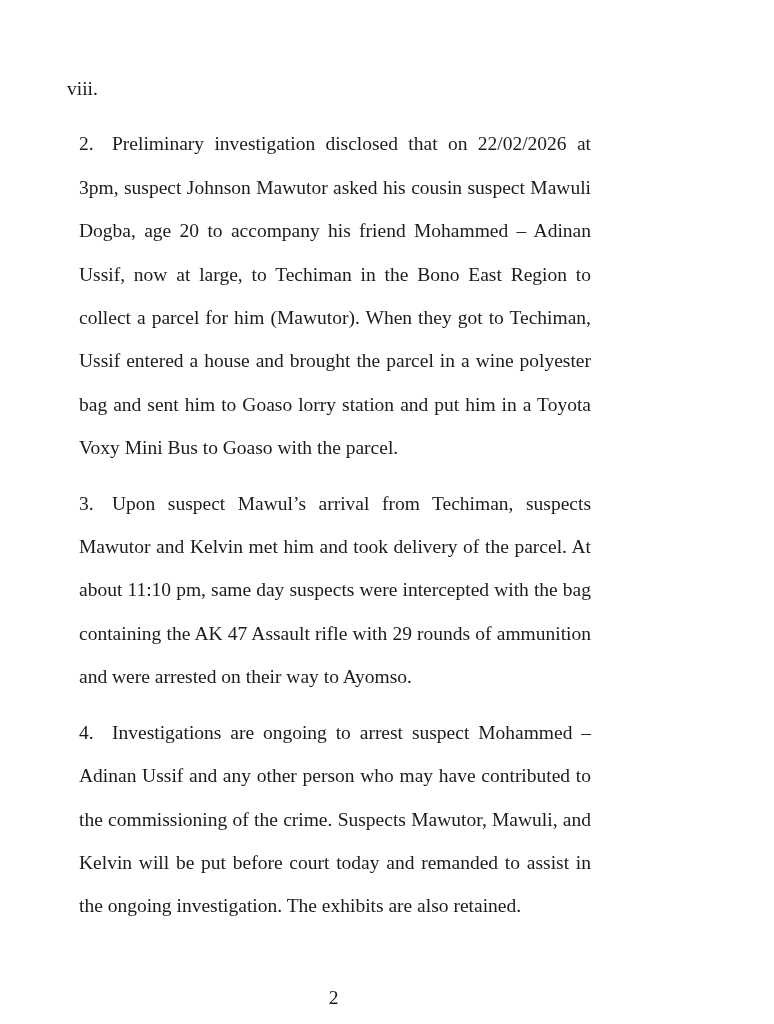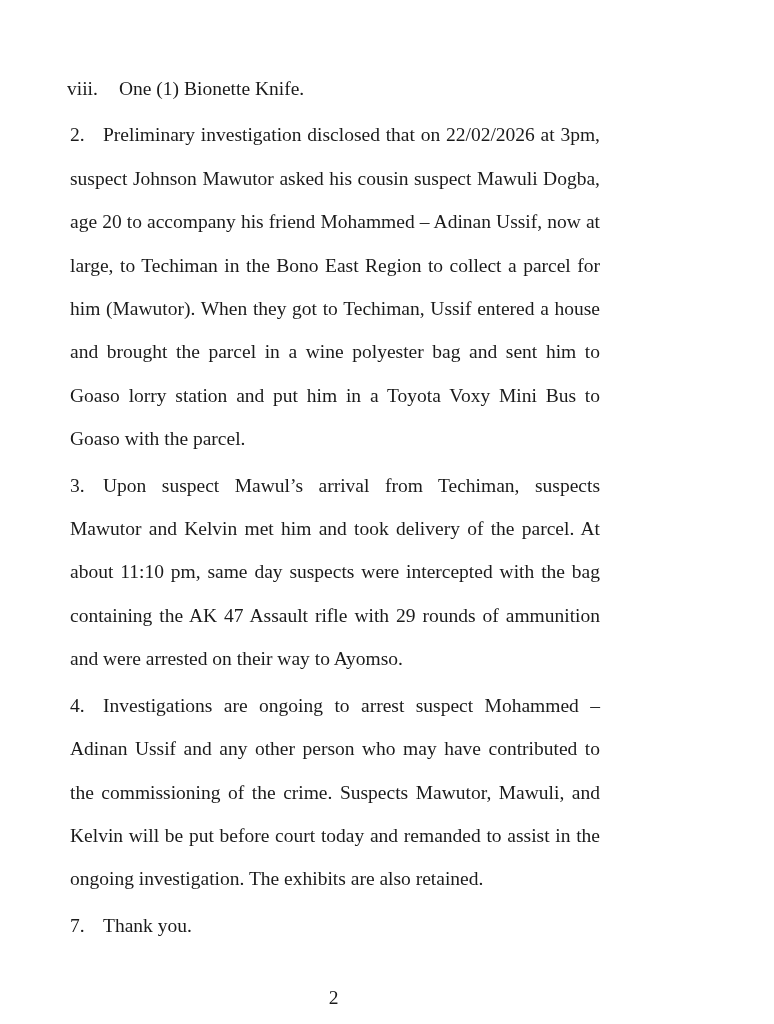--- a/index.html
+++ b/index.html
@@ -23,21 +23,21 @@
     filter: blur(0.25px);
   }
   .list-item {
     display: flex;
     margin: 0;
   }
   .list-marker {
     flex: 0 0 52px;
   }
   .para {
-    margin: 3px;
+    margin: 12px;
     text-align: justify;
   }
   .para .num {
     display: inline-block;
     width: 33px;
   }
   .page-number {
     position: absolute;
     left: 0;
     right: 0;
@@ -46,28 +46,26 @@
     line-height: 24px;
   }
 </style>
 </head>
 <body>
 
 <div class="page">
 
   <div class="list-item">
     <span class="list-marker">viii.</span>
-    <span>One (1) Bionette Knife.</span>
   </div>
 
   <p class="para"><span class="num">2.</span><span>Preliminary investigation disclosed that on 22/02/2026 at 3pm, suspect Johnson Mawutor asked his cousin suspect Mawuli Dogba, age 20 to accompany his friend Mohammed – Adinan Ussif, now at large, to Techiman in the Bono East Region to collect a parcel for him (Mawutor). When they got to Techiman, Ussif entered a house and brought the parcel in a wine polyester bag and sent him to Goaso lorry station and put him in a Toyota Voxy Mini Bus to Goaso with the parcel.</span></p>
 
   <p class="para"><span class="num">3.</span><span>Upon suspect Mawul’s arrival from Techiman, suspects Mawutor and Kelvin met him and took delivery of the parcel. At about 11:10 pm, same day suspects were intercepted with the bag containing the AK 47 Assault rifle with 29 rounds of ammunition and were arrested on their way to Ayomso.</span></p>
 
   <p class="para"><span class="num">4.</span><span>Investigations are ongoing to arrest suspect Mohammed – Adinan Ussif and any other person who may have contributed to the commissioning of the crime. Suspects Mawutor, Mawuli, and Kelvin will be put before court today and remanded to assist in the ongoing investigation. The exhibits are also retained.</span></p>
 
 
 
-  <p class="para"><span class="num">7.</span><span>Thank you.</span></p>
 
   <div class="page-number">2</div>
 
 </div>
 
 </body></html>

